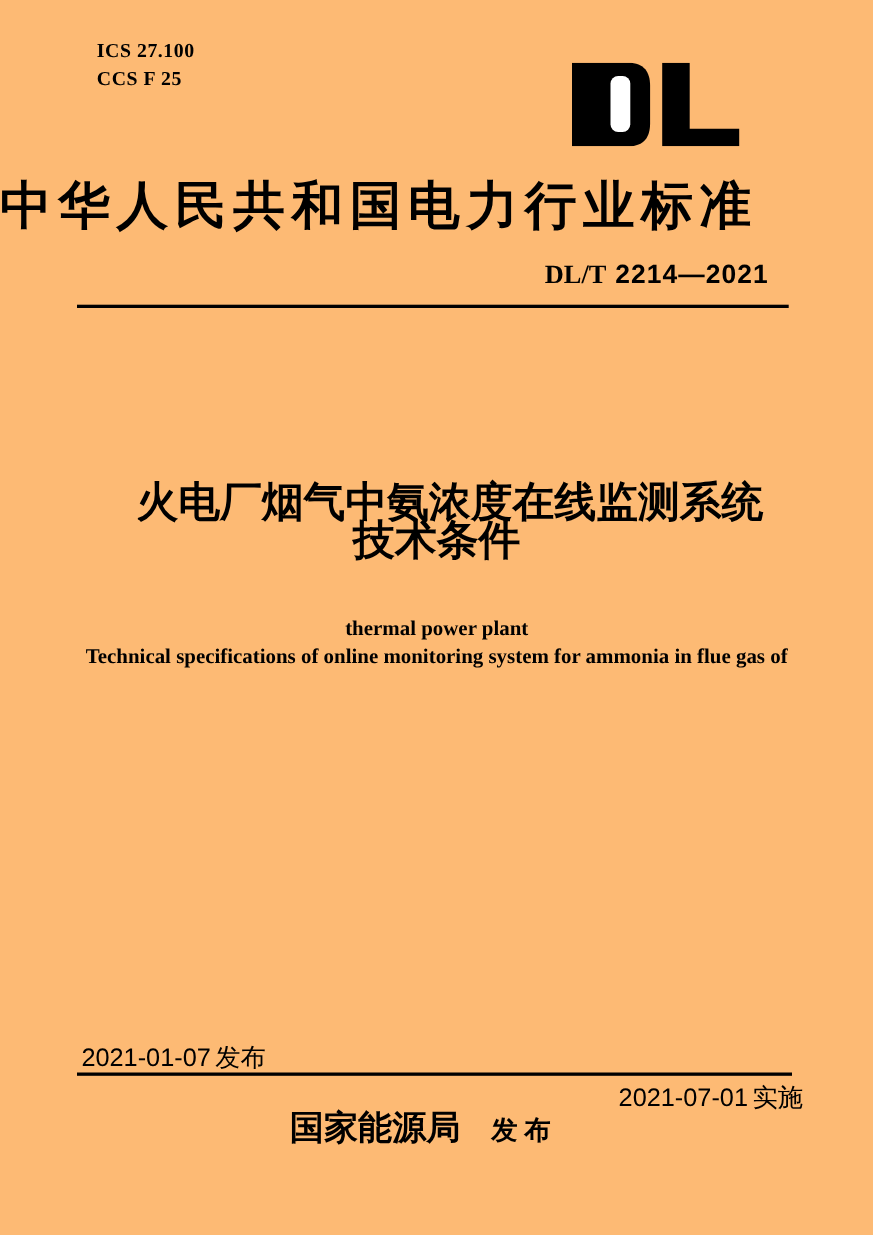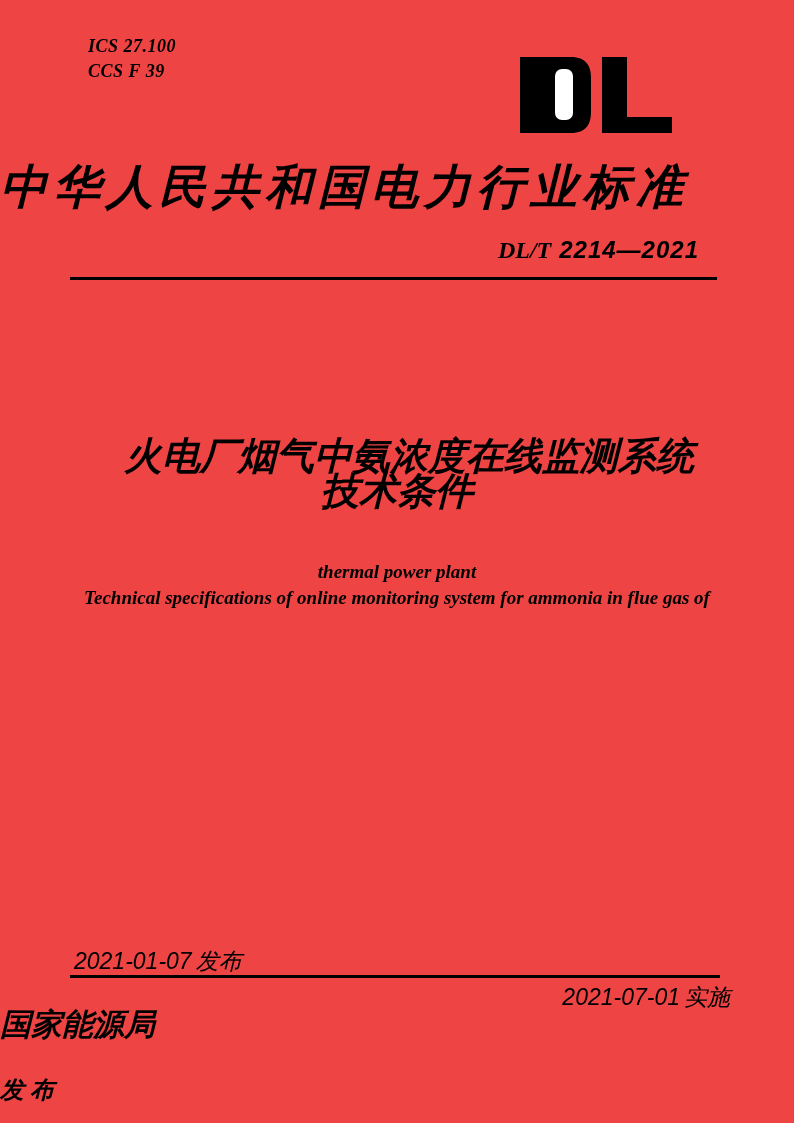--- a/index.html
+++ b/index.html
@@ -4,25 +4,24 @@
 <style>
   html, body {
     margin: 0;
     padding: 0;
     background: #ffffff;
   }
   .page {
     position: relative;
     width: 794px;
     height: 1123px;
-    background: #ef4444;
+    background: #fdba74;
     color: #000000;
     overflow: hidden;
     font-family: "Liberation Serif", "DejaVu Serif", serif;
-    font-style: italic;
   }
   .serif { font-family: "Liberation Serif", "DejaVu Serif", serif; }
   .sans  { font-family: "Liberation Sans", "DejaVu Sans", sans-serif; }
 
   .ics-block {
     position: absolute;
     left: 88px;
     top: 34px;
     font-weight: bold;
     font-size: 18px;
@@ -130,33 +129,32 @@
   .publisher-line {
     position: absolute;
     left: 0;
     top: 1004px;
     width: 764px;
     display: flex;
     justify-content: center;
     align-items: baseline;
     gap: 28px;
     font-weight: bold;
-    flex-direction: column;
   }
   .publisher-name { font-size: 31px; white-space: nowrap; }
   .publisher-suffix { font-size: 24px; white-space: nowrap; text-align: right; }
 </style>
 </head>
 <body>
 
 <div class="page">
 
   <div class="ics-block">
     <div>ICS 27.100</div>
-    <div>CCS F 39</div>
+    <div>CCS F 25</div>
   </div>
 
   <svg class="dl-logo" viewBox="0 0 153 76" role="img" aria-label="DL">
     <path d="M0,0 H51 C66,0 71,9 71,21 V55 C71,67 66,76 51,76 H0 Z" fill="#000000"></path>
     <rect x="35" y="12" width="18" height="51" rx="7" fill="#ffffff"></rect>
     <path d="M82,0 H107 V60 H152 V76 H82 Z" fill="#000000"></path>
   </svg>
 
   <div class="org-title serif">中华人民共和国电力行业标准</div>
 

